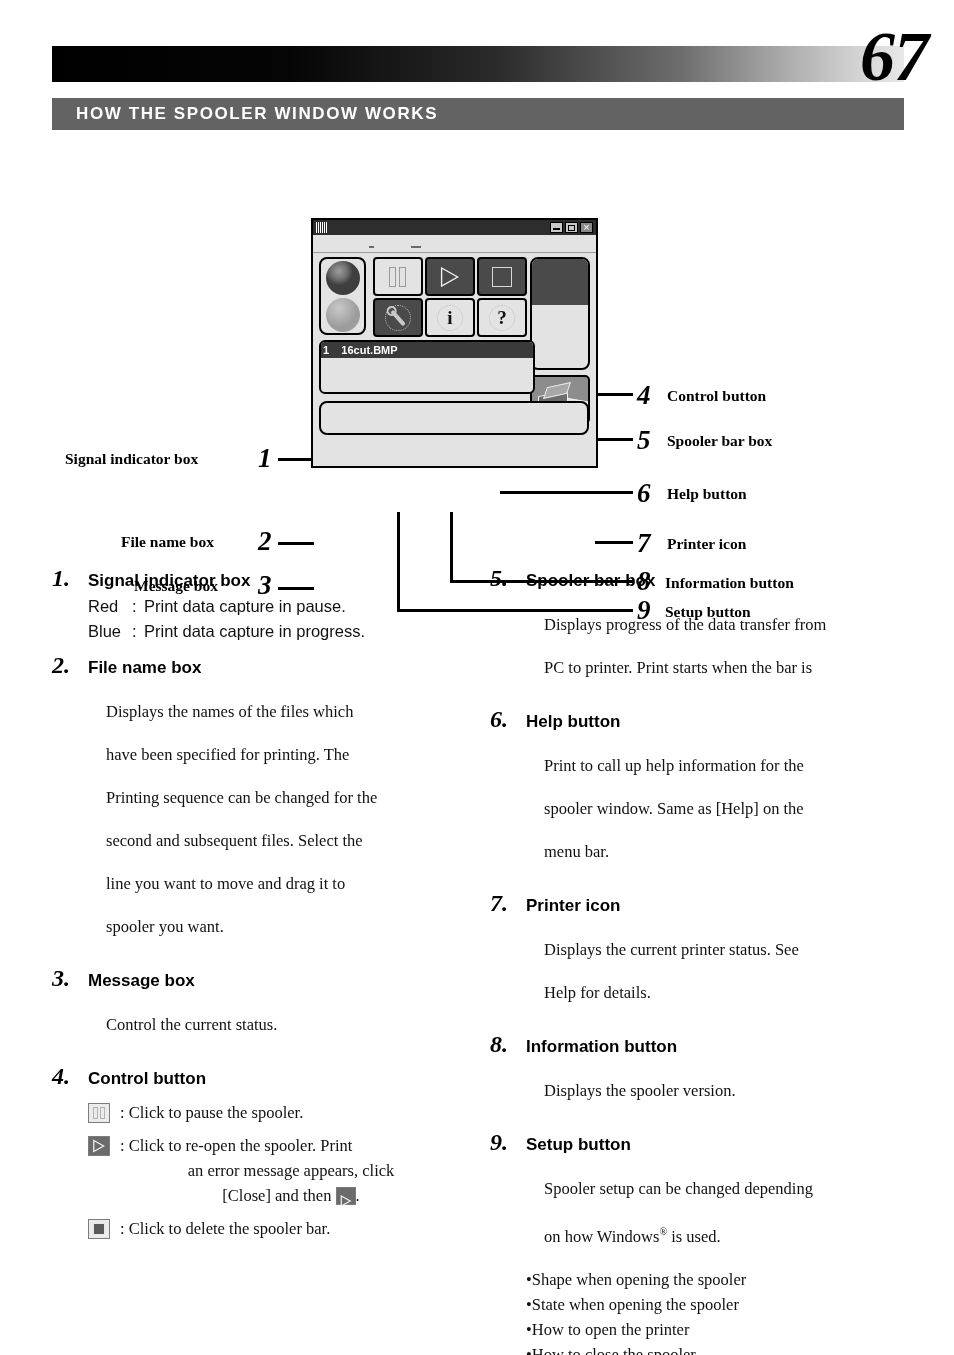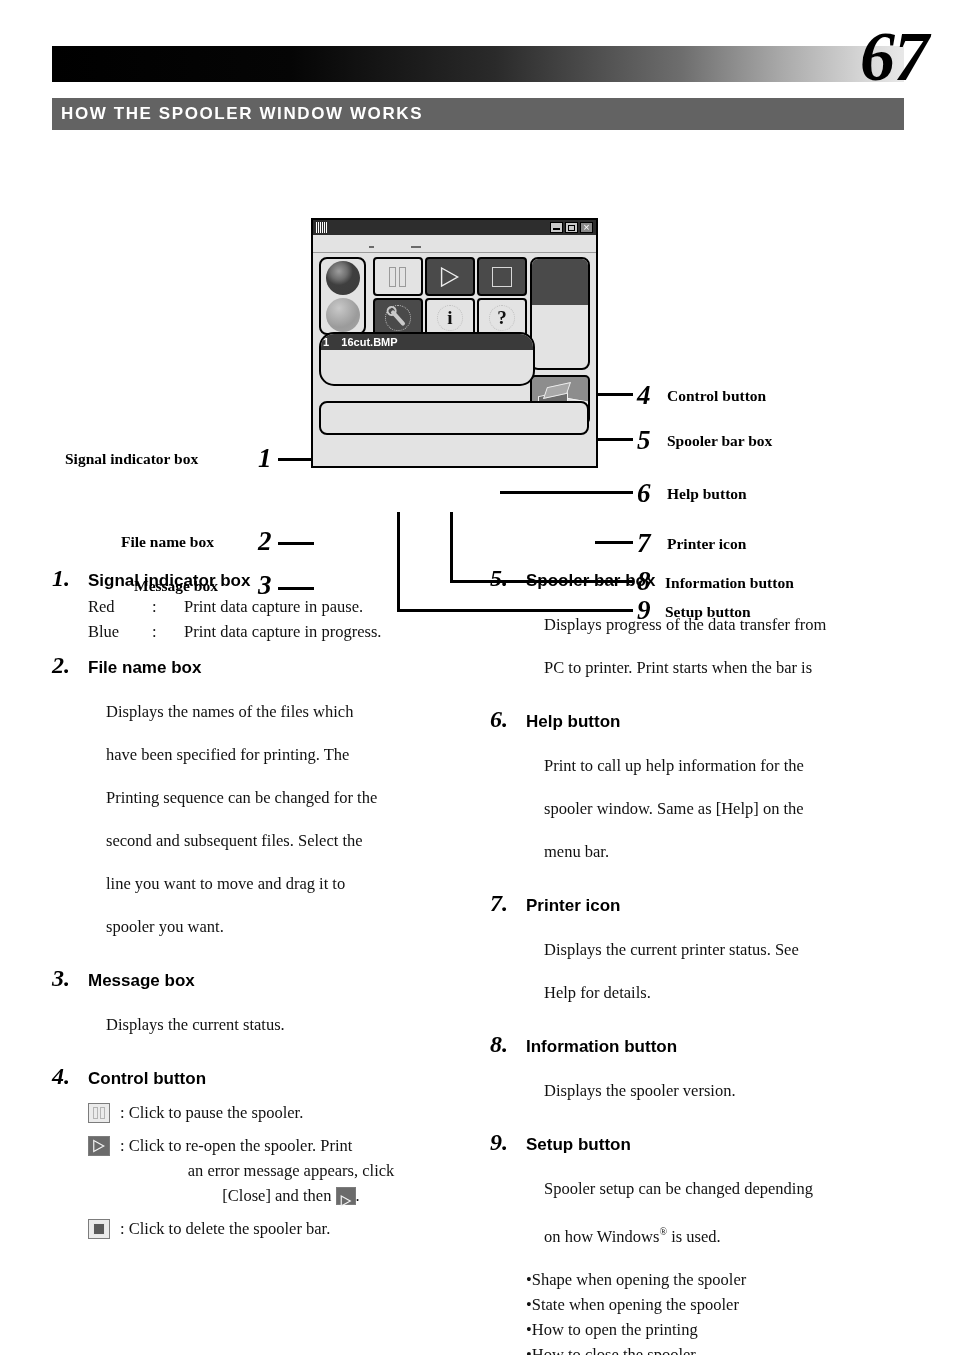--- a/index.html
+++ b/index.html
@@ -42,21 +42,21 @@
   .section-bar {
     position: absolute;
     left: 52px;
     top: 98px;
     width: 852px;
     height: 32px;
     background: #636363;
   }
   .section-bar-title {
     position: absolute;
-    left: 9px;
+    left: 24px;
     top: 6px;
     font-size: 17px;
     font-weight: bold;
     letter-spacing: 1.6px;
     color: #ffffff;
   }
 
   
   .figure {
     position: absolute;
@@ -326,24 +326,24 @@
   .pr-dark {
     position:absolute; left:12px; top:27px;
     width:12px; height:10px;
     background:#151515;
     transform: skewY(-12deg);
   }
 
   
   .file-box {
     position: absolute;
-    left: 6px; top: 79px;
+    left: 6px; top: 87px;
     width: 216px; height: 54px;
     border: 2.5px solid #000;
-    border-radius: 15px;
+    border-radius: 6px;
     background: #e3e3e3;
     box-sizing: border-box;
     overflow: hidden;
   }
   .file-row-sel {
     position: absolute;
     left: 0; top: 0;
     width: 100%; height: 16px;
     background: #3a3a3a;
     color: #ffffff;
@@ -403,24 +403,23 @@
     font-family: "Liberation Serif", serif;
     font-size: 16.5px;
     line-height: 25px;
     color: #111;
   }
   .item-body p { margin: 18px; }
   .spacer-8 { height: 8px; }
 
   .colorline {
     display: flex;
-    font-family: Liberation Serif, serif;
+    font-family: Liberation Sans, sans-serif;
     font-size: 16.5px;
     line-height: 25px;
-    gap: 20px;
   }
   .colorline .k { width: 44px; flex: 0 0 44px; }
   .colorline .c { width: 12px; flex: 0 0 12px; }
 
   
   .ctrl-line {
     display: flex;
     align-items: flex-start;
     margin-left: 36px;
     margin-top: 8px;
@@ -655,21 +654,21 @@
   </div>
 
   <div class="spacer-8"></div>
 
   <div class="item">
     <div class="item-head">
       <div class="item-num">3.</div>
       <div class="item-title">Message box</div>
     </div>
     <div class="item-body">
-      <p>Displays the current status.</p>
+      <p>Control the current status.</p>
     </div>
   </div>
 
   <div class="spacer-8"></div>
 
   <div class="item">
     <div class="item-head">
       <div class="item-num">4.</div>
       <div class="item-title">Control button</div>
     </div>
@@ -775,19 +774,19 @@
       <div class="item-num">9.</div>
       <div class="item-title">Setup button</div>
     </div>
     <div class="item-body">
       <p>Spooler setup can be changed depending</p>
       <p><span>on how Windows</span><span class="sup">®</span><span> is used.</span></p>
     </div>
     <div class="bullets">
       <div>•Shape when opening the spooler</div>
       <div>•State when opening the spooler</div>
-      <div>•How to open the printing</div>
+      <div>•How to open the printer</div>
       <div>•How to close the spooler</div>
       <div>See Help for details.</div>
     </div>
   </div>
 
 </div>
 
 </body></html>

